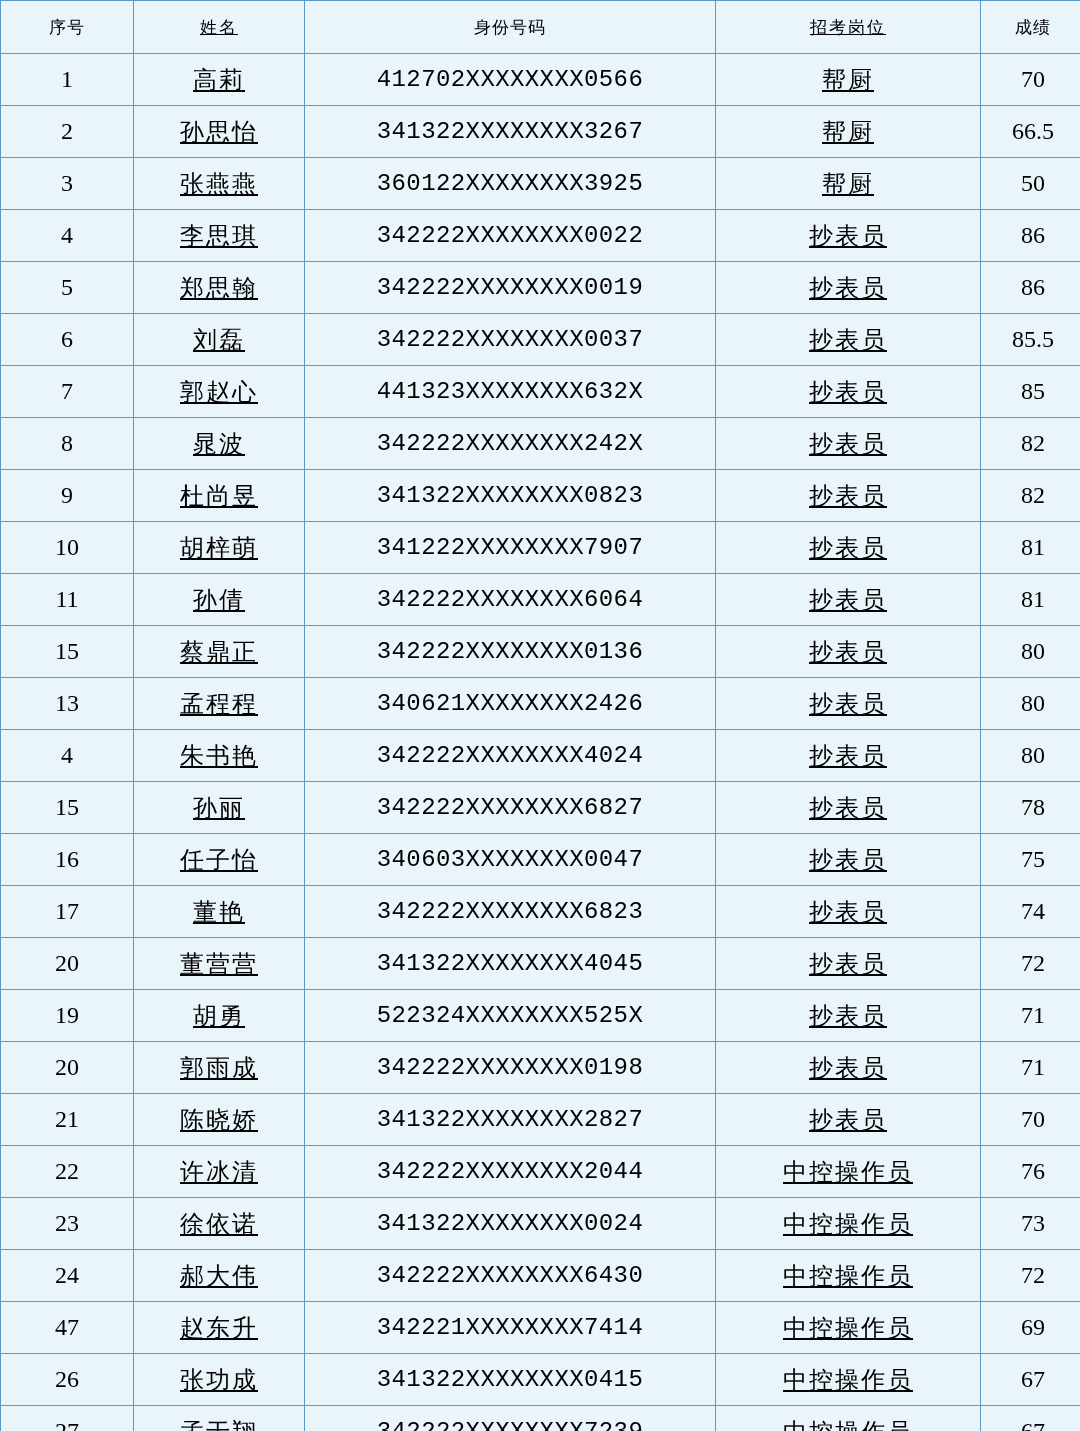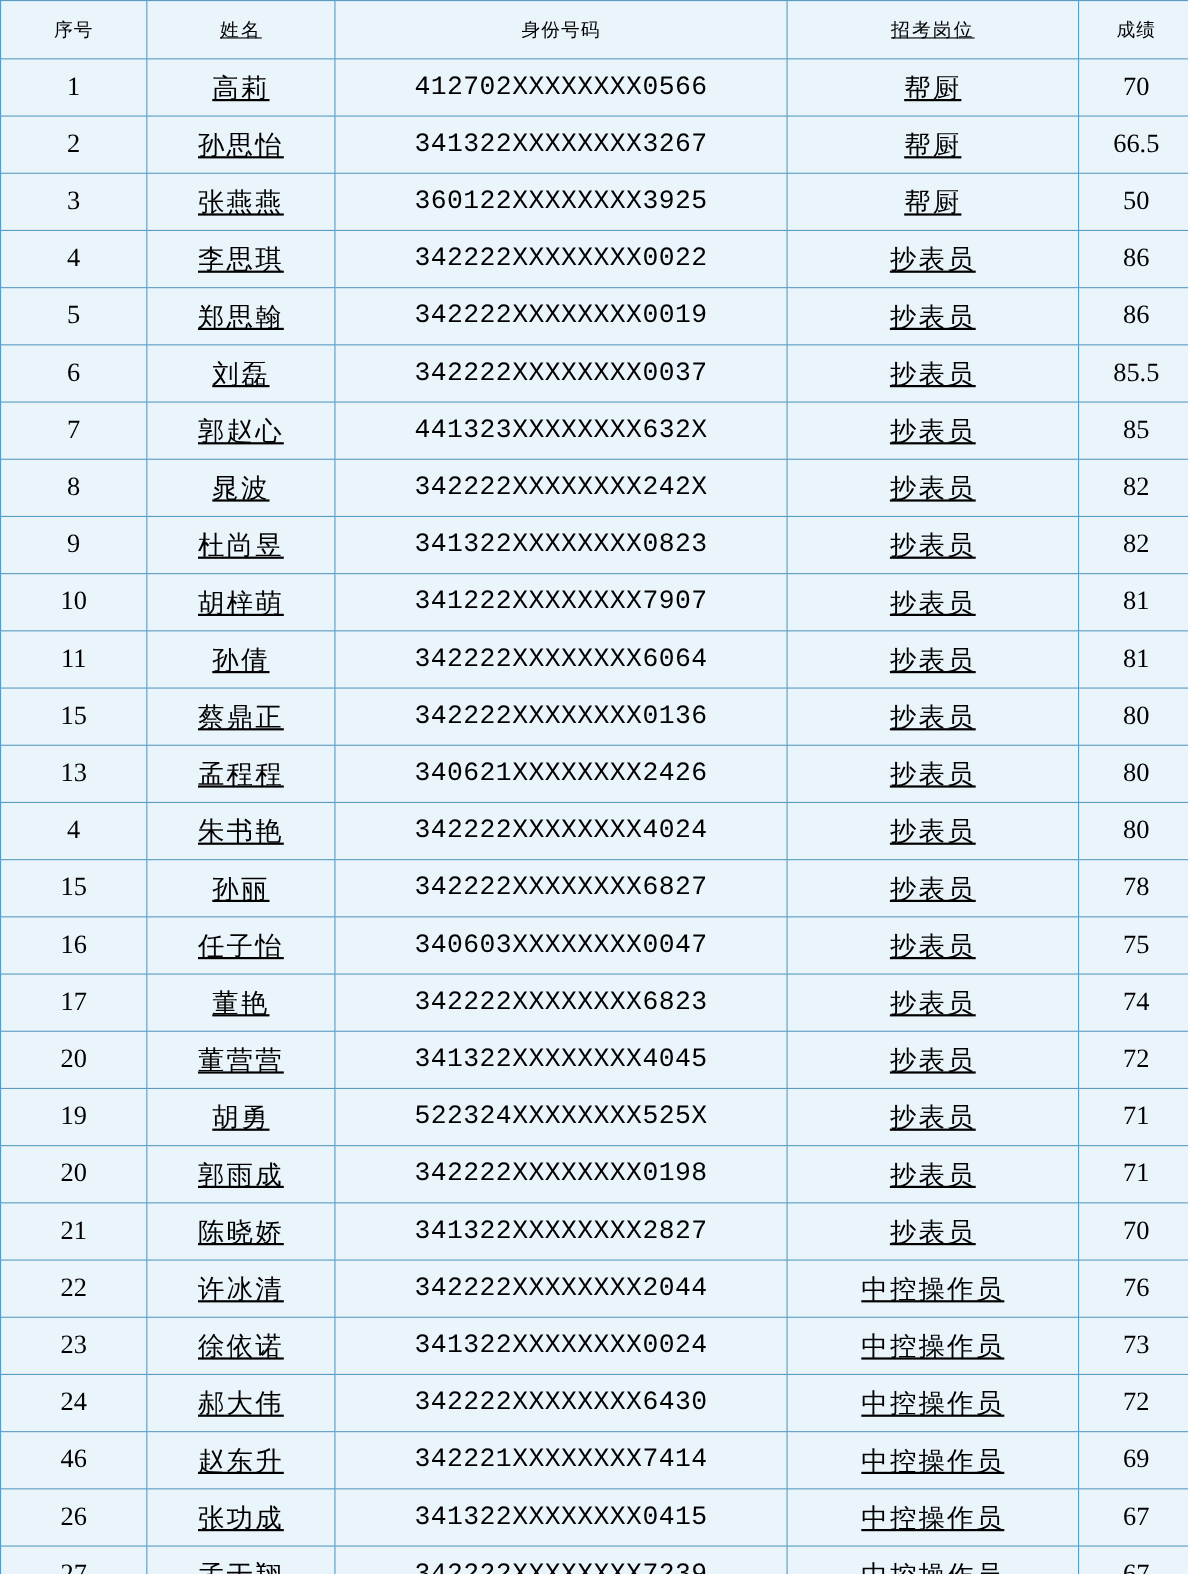--- a/index.html
+++ b/index.html
@@ -229,21 +229,21 @@
         <td class="col-score">73</td>
       </tr>
       <tr>
         <td class="col-index">24</td>
         <td class="col-name">郝大伟</td>
         <td class="col-id">342222XXXXXXXX6430</td>
         <td class="col-post">中控操作员</td>
         <td class="col-score">72</td>
       </tr>
       <tr>
-        <td class="col-index">46</td>
+        <td class="col-index">47</td>
         <td class="col-name">赵东升</td>
         <td class="col-id">342221XXXXXXXX7414</td>
         <td class="col-post">中控操作员</td>
         <td class="col-score">69</td>
       </tr>
       <tr>
         <td class="col-index">26</td>
         <td class="col-name">张功成</td>
         <td class="col-id">341322XXXXXXXX0415</td>
         <td class="col-post">中控操作员</td>

